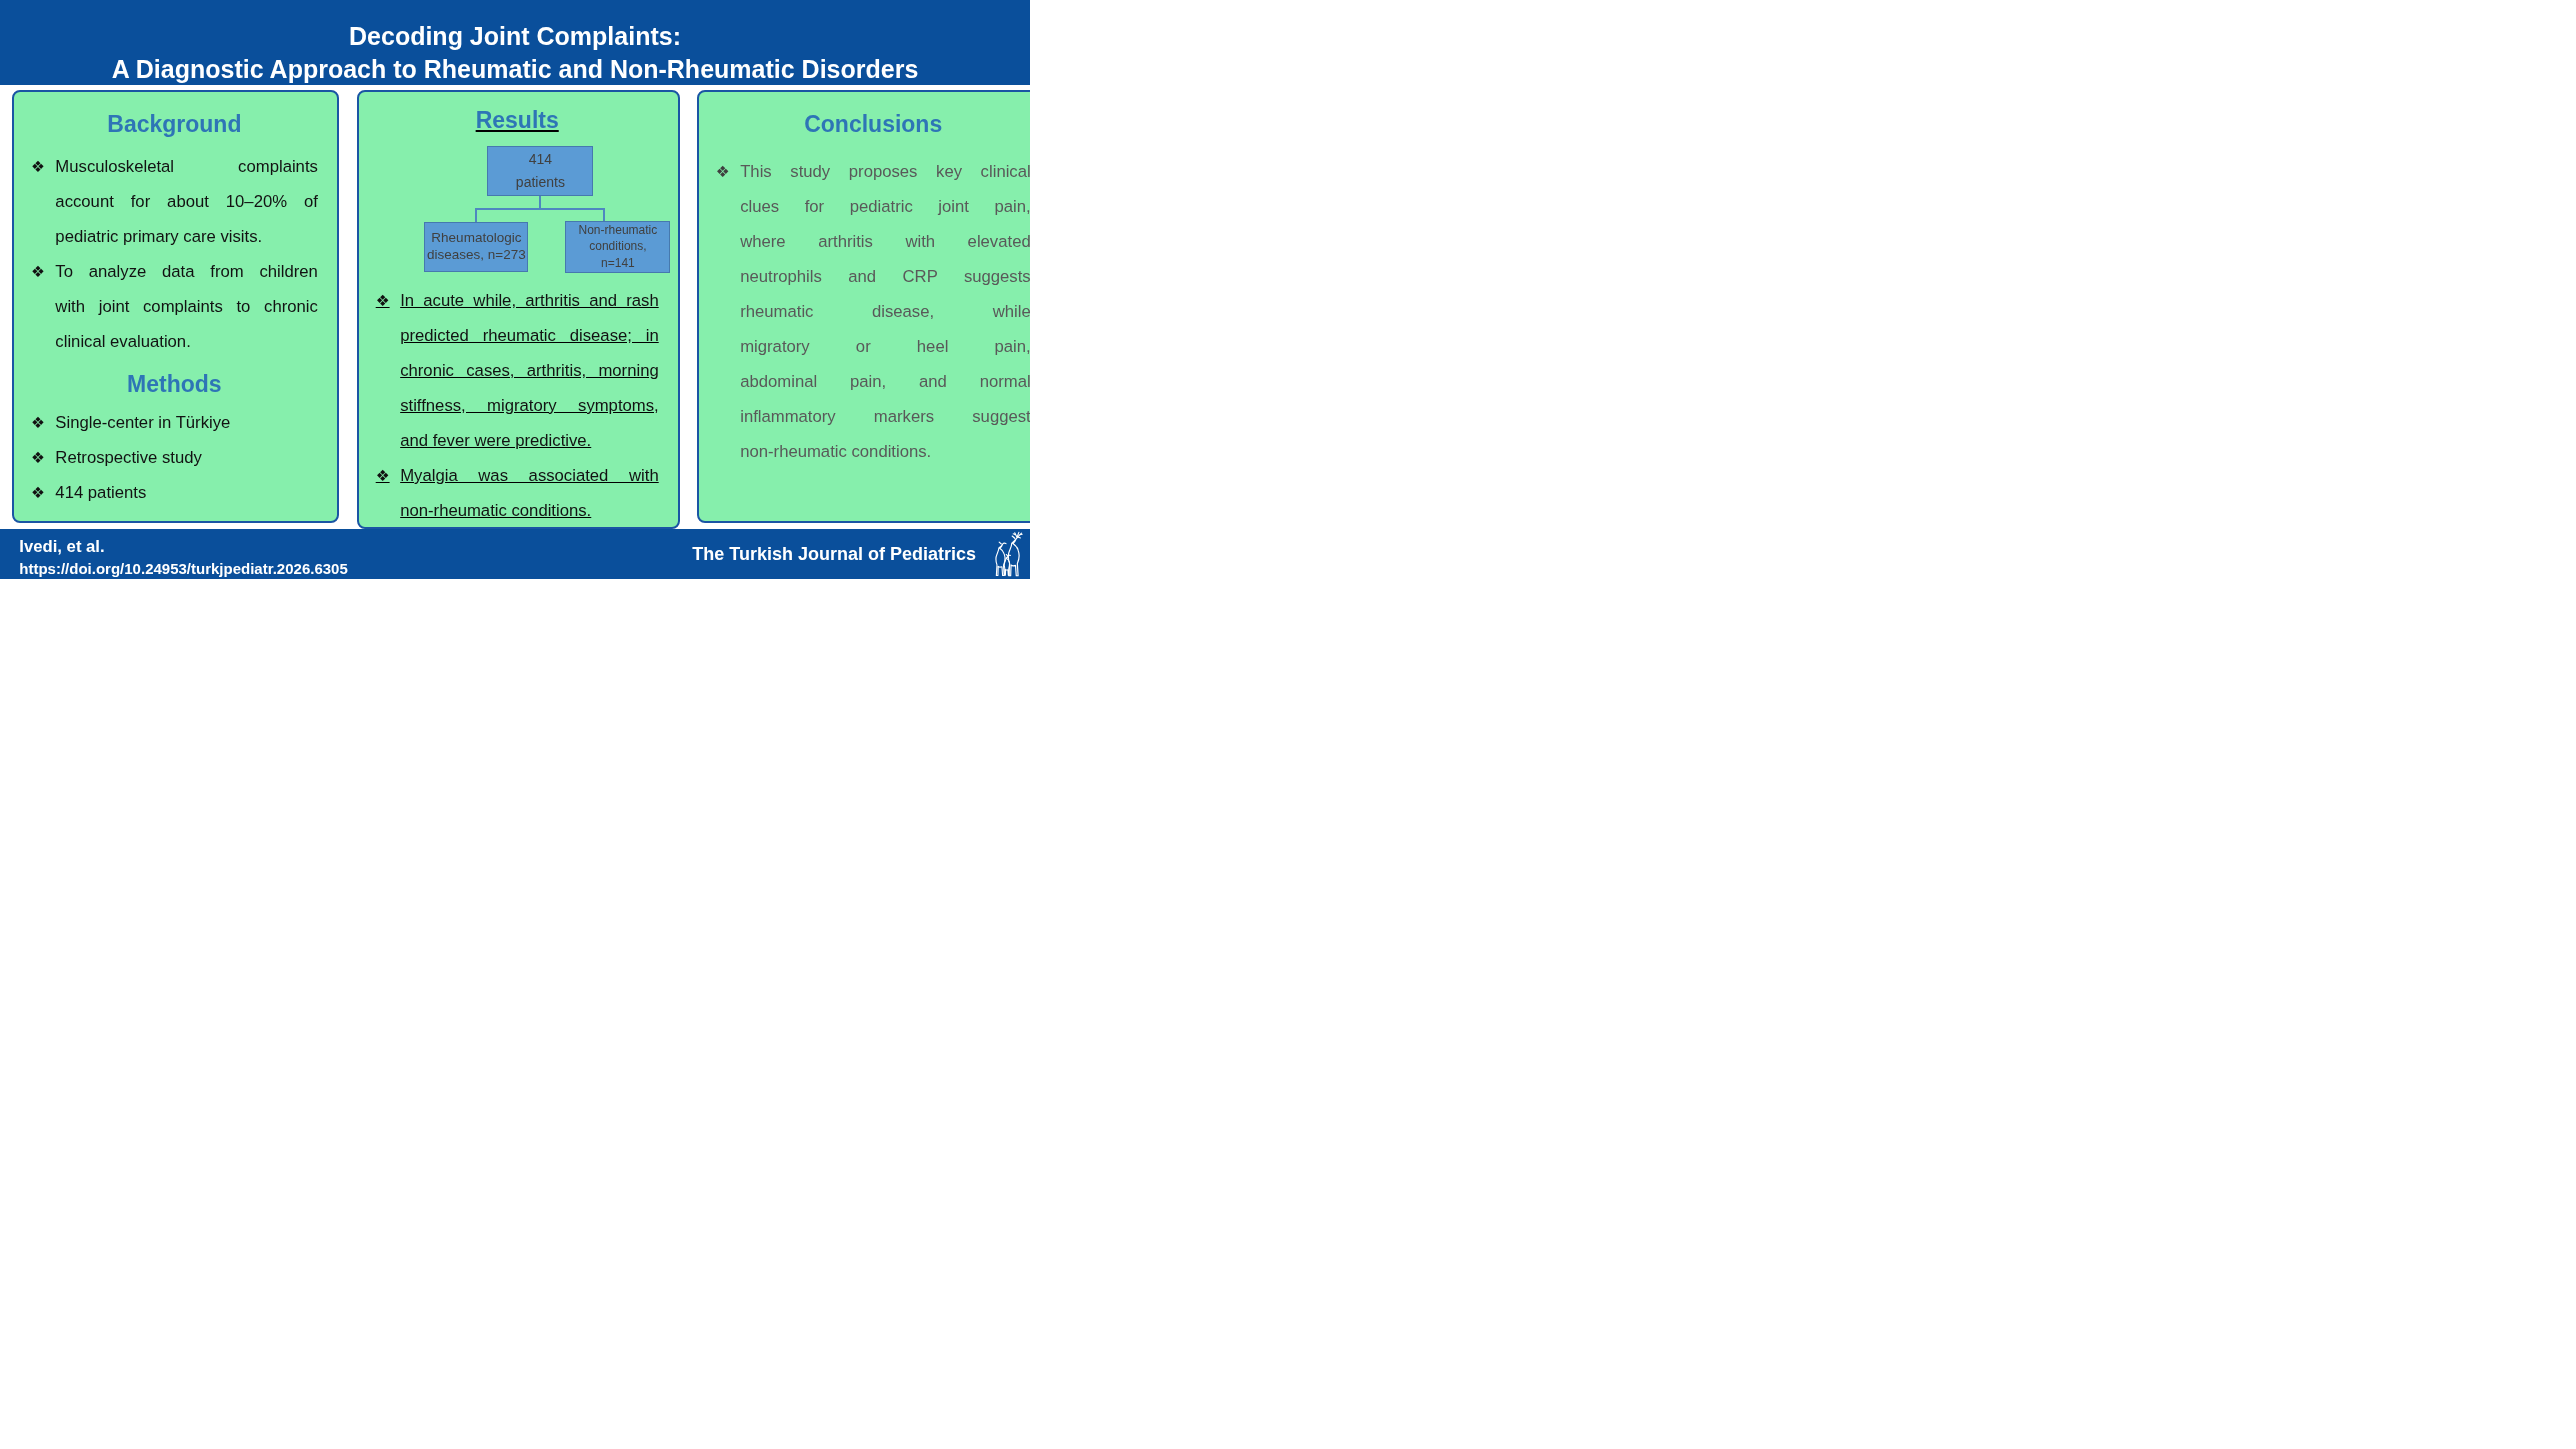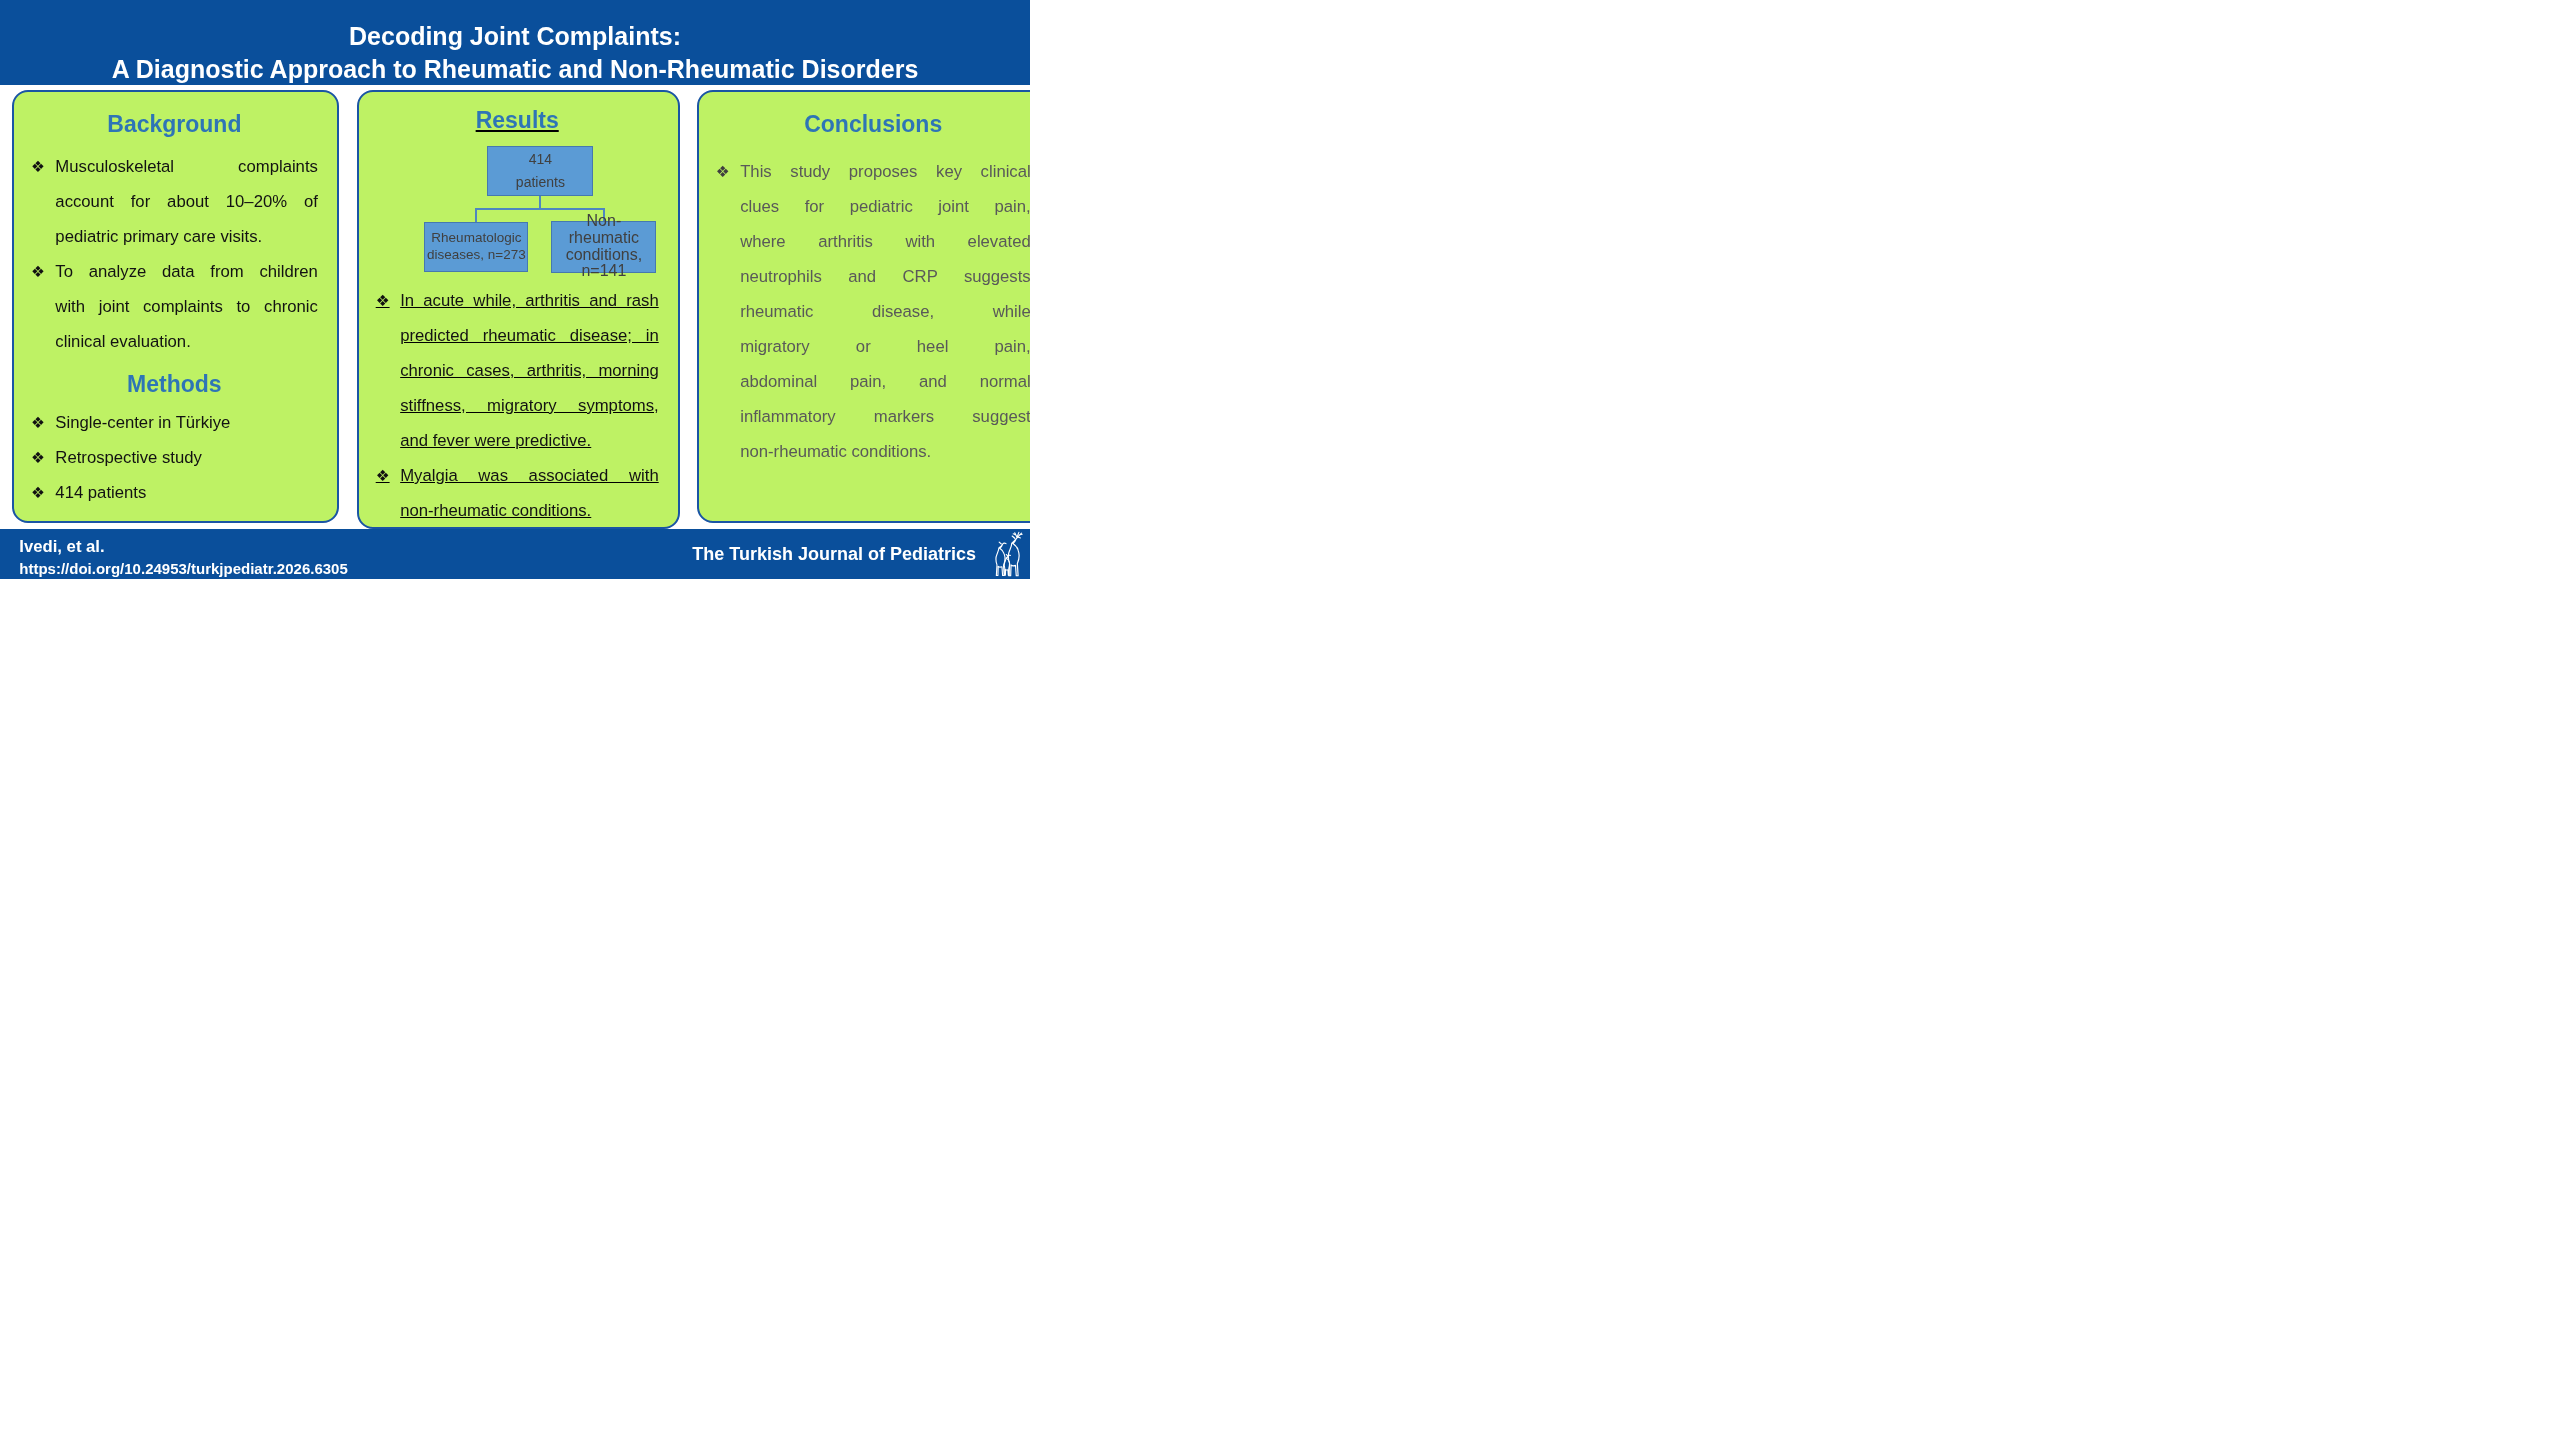--- a/index.html
+++ b/index.html
@@ -17,23 +17,23 @@
   .footer-banner{top:529px;height:50px;}
   .footer-left{position:absolute;left:19.3px;top:7px;}
   .footer-authors{font-size:16.7px;font-weight:bold;line-height:22px;}
   .footer-doi{font-size:15px;font-weight:bold;line-height:21px;}
   .footer-right{position:absolute;right:54px;top:0;height:50px;display:flex;align-items:center;justify-content:center;}
   .footer-journal{font-size:18px;font-weight:bold;white-space:nowrap;}
   .footer-logo{position:absolute;right:6.4px;bottom:0.6px;width:40px;height:49px;}
   
   .card{
     position:absolute;top:90px;
-    background:#bef264;
+    background:#86efac;
     border:2.6px solid #1a55a4;
-    border-radius:16px;
+    border-radius:8px;
     box-sizing:border-box;
     padding:0 19.3px 0 16.7px;
   }
   .card-background{left:12.2px;width:327px;height:433px;}
   .card-results{left:357px;width:323px;height:439px;text-decoration:underline;}
   .card-conclusions{left:697px;width:355px;height:433px;}
   .card-heading{
     text-align:center;color:#2e75b6;
     font-size:23px;font-weight:bold;line-height:30px;
   }
@@ -59,21 +59,21 @@
   .flowchart{position:relative;height:130px;margin:7.7px -3.9px 0 -1.3px;}
   .flowbox{
     position:absolute;background:#5b9bd5;border:1.3px solid #4679ae;
     box-sizing:border-box;color:#404040;
     display:flex;flex-direction:column;justify-content:center;
   }
   .flowbox .jline{text-align:center;text-align-last:center;}
   .flow-root{left:113px;top:3.2px;width:106px;height:50px;font-size:14px;}
   .flow-root .jline{line-height:23px;}
   .flow-child-left{left:50px;top:79px;width:104px;height:50px;font-size:13.5px;}
-  .flow-child-right{left:177px;top:78px;width:105px;height:52px;font-size:16px;}
+  .flow-child-right{left:191px;top:78px;width:105px;height:52px;font-size:12px;}
   .flow-child-left .jline,.flow-child-right .jline{line-height:16.7px;}
   .conn{position:absolute;background:#4e87c0;}
   .conn-v-root{left:165px;top:53px;width:1.9px;height:13.5px;}
   .conn-h{left:101px;top:65px;width:129px;height:1.9px;}
   .conn-v-left{left:101px;top:65px;width:1.9px;height:15px;}
   .conn-v-right{left:229px;top:65px;width:1.9px;height:15px;}
   .results-bullets{margin-top:10.3px;}
 </style>
 </head>
 <body>

